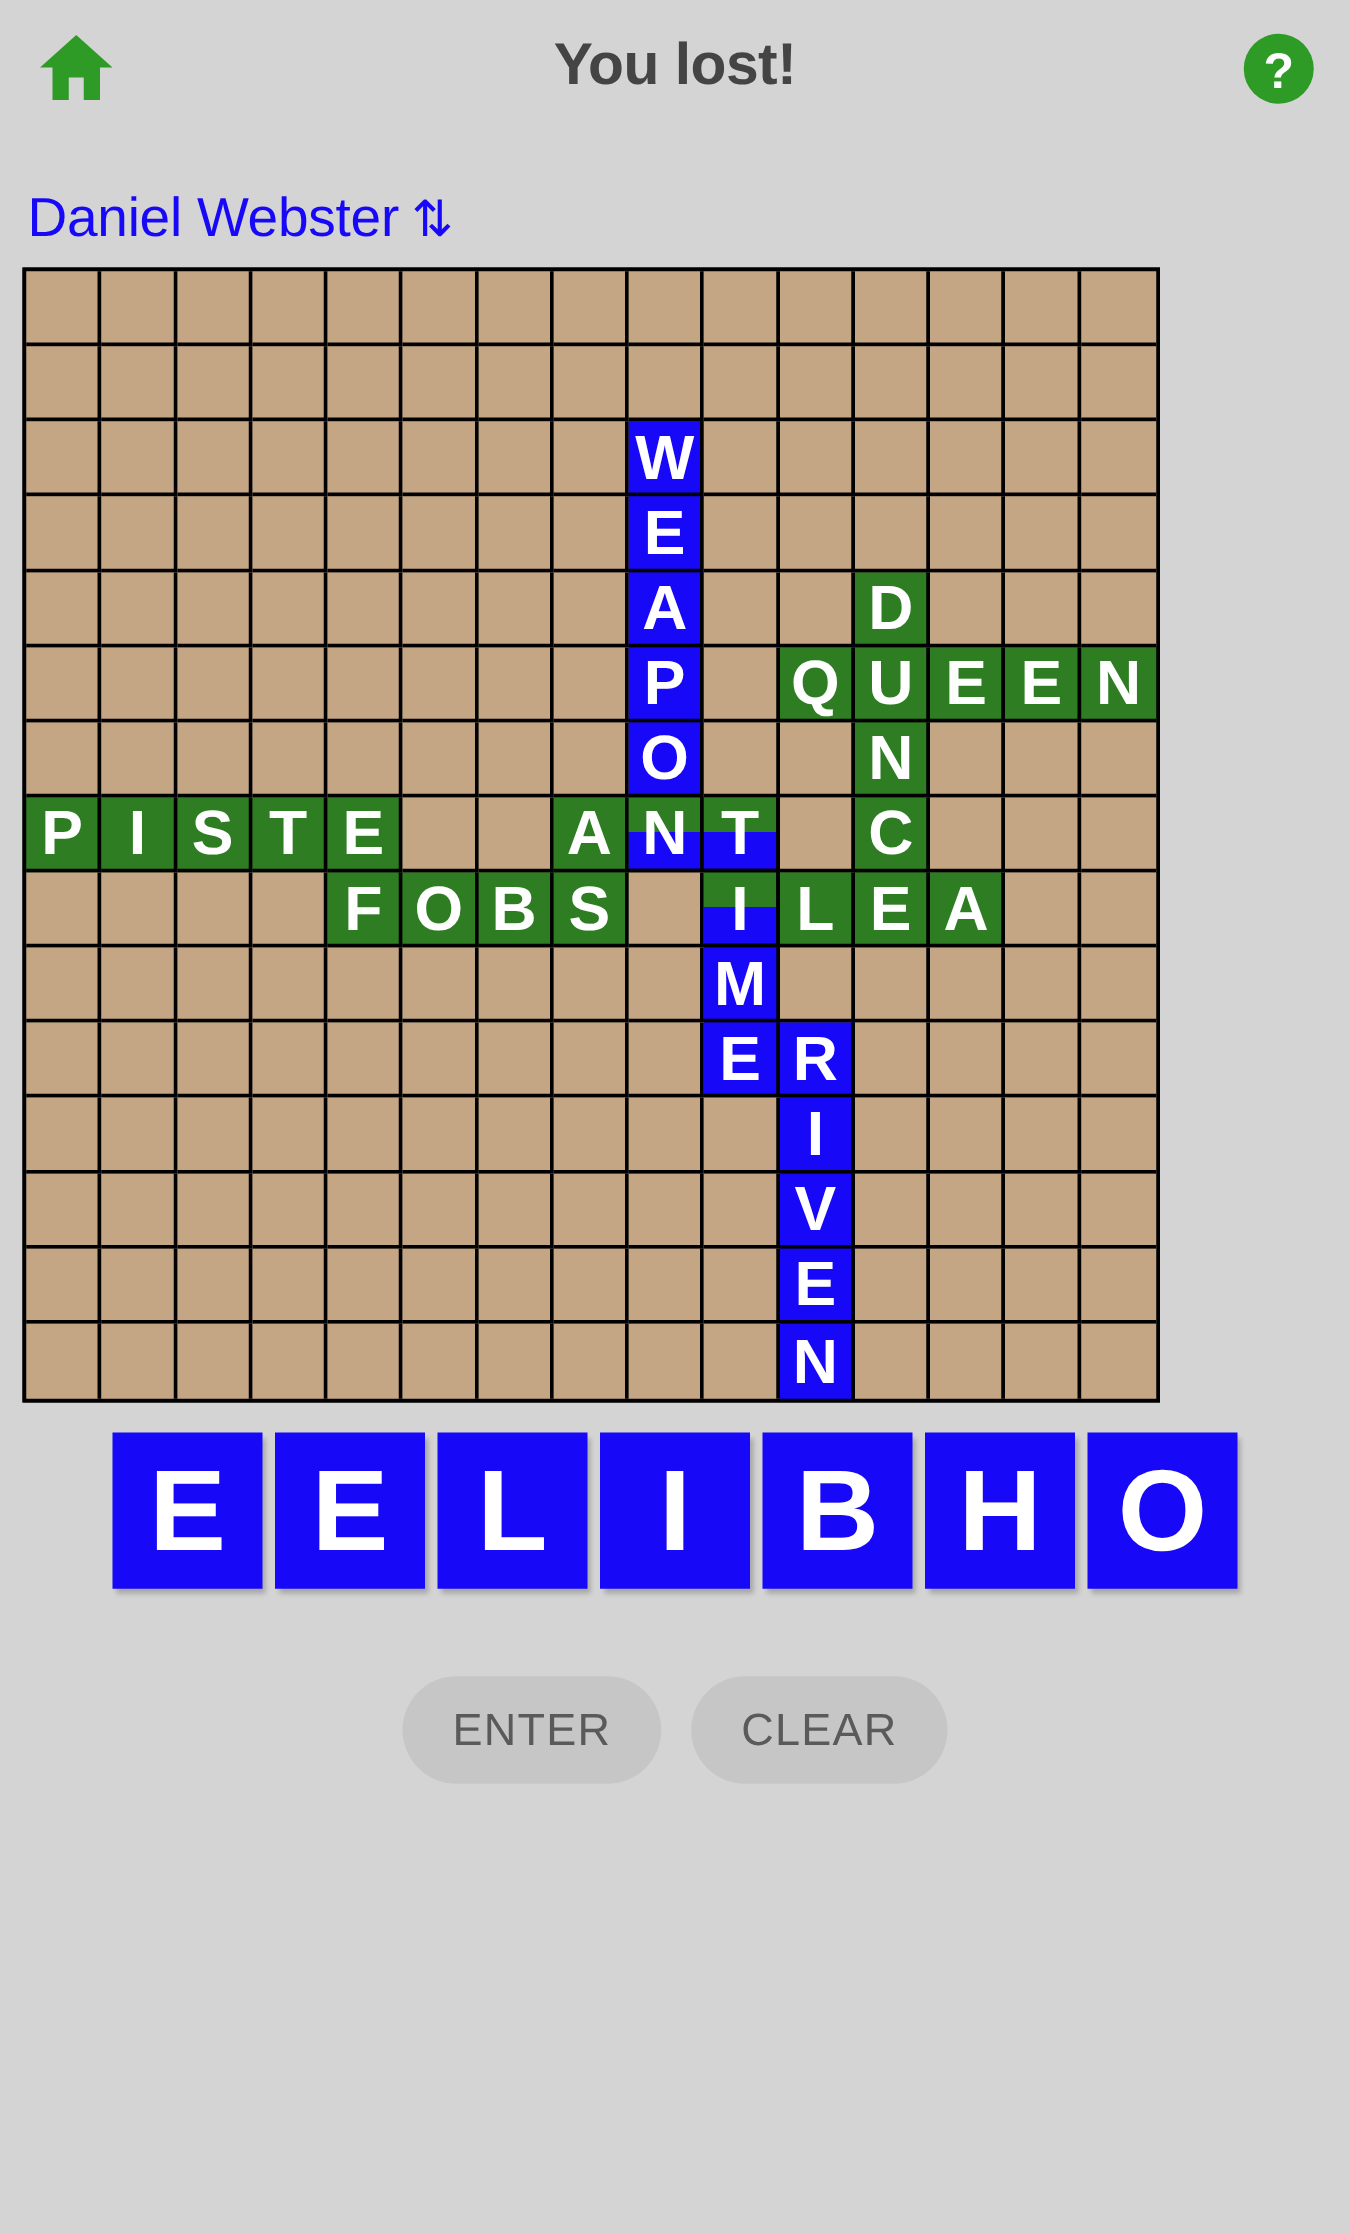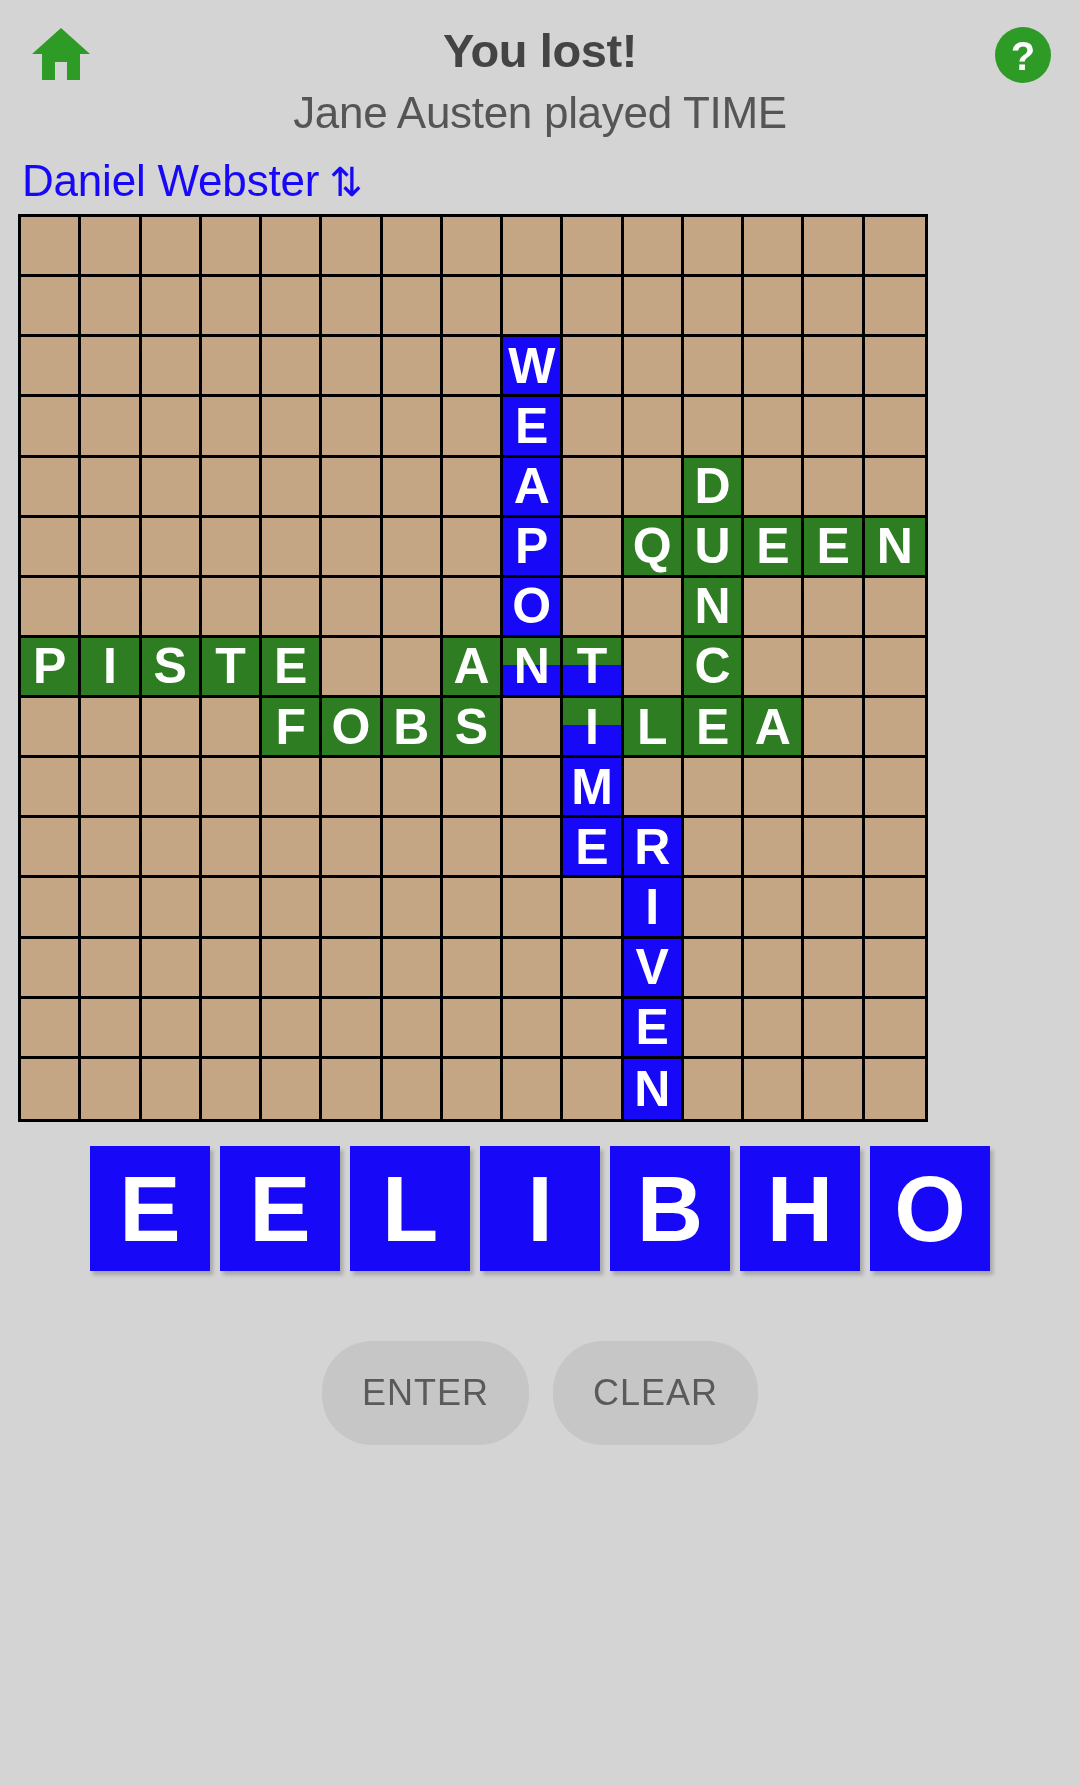--- a/index.html
+++ b/index.html
@@ -48,21 +48,21 @@
   
   .players {
     position: relative;
     height: 62px;
     padding: 0 22px;
   }
   .player {
     position: absolute;
     top: 0;
     font-size: 44px;
-    line-height: 58px;
+    line-height: 46px;
     white-space: nowrap;
     cursor: pointer;
   }
   .player-left  { left: 22px;  color: #1808f8; }
   .player-right { right: 22px; color: #1f7a1f; }
   .player .pname { letter-spacing: -0.2px; }
   .player .pdir  { font-size: 40px; margin-left: 10px; }
 
   
   .board-wrap {
@@ -140,21 +140,21 @@
   .btn-row.row1 { margin-top: 70px; }
   .btn-row.row2 { margin-top: 24px; }
   .btn {
     background: #c6c6c6;
     border: none;
     border-radius: 50px;
     color: #5a5a5a;
     font-size: 36px;
     letter-spacing: 1px;
     padding: 0 40px;
-    height: 104px;
+    height: 86px;
     min-width: 178px;
     display: flex;
     align-items: center;
     justify-content: center;
     cursor: pointer;
     font-family: "Liberation Sans", sans-serif;
   }
   .btn.wide { min-width: 230px; }
 </style>
 </head>
@@ -169,21 +169,20 @@
   </div>
 
   <div class="help-icon">
     <svg viewBox="0 0 58 58" width="58" height="58" aria-hidden="true">
       <circle cx="29" cy="29" r="28" fill="#2e9b26"></circle>
       <text x="29" y="44" text-anchor="middle" font-size="40" font-family="Liberation Sans, sans-serif" font-weight="bold" fill="#ffffff">?</text>
     </svg>
   </div>
 
   <div class="title">You lost!</div>
-  <div class="subtitle">Jane Austen played TIME</div>
 </div>
 
 <div class="players">
   <div class="player player-left">
     <span class="pname">Daniel Webster</span><span class="pdir">⇅</span>
   </div>
 </div>
 
 <div class="board-wrap">
   <div class="board" id="board">

